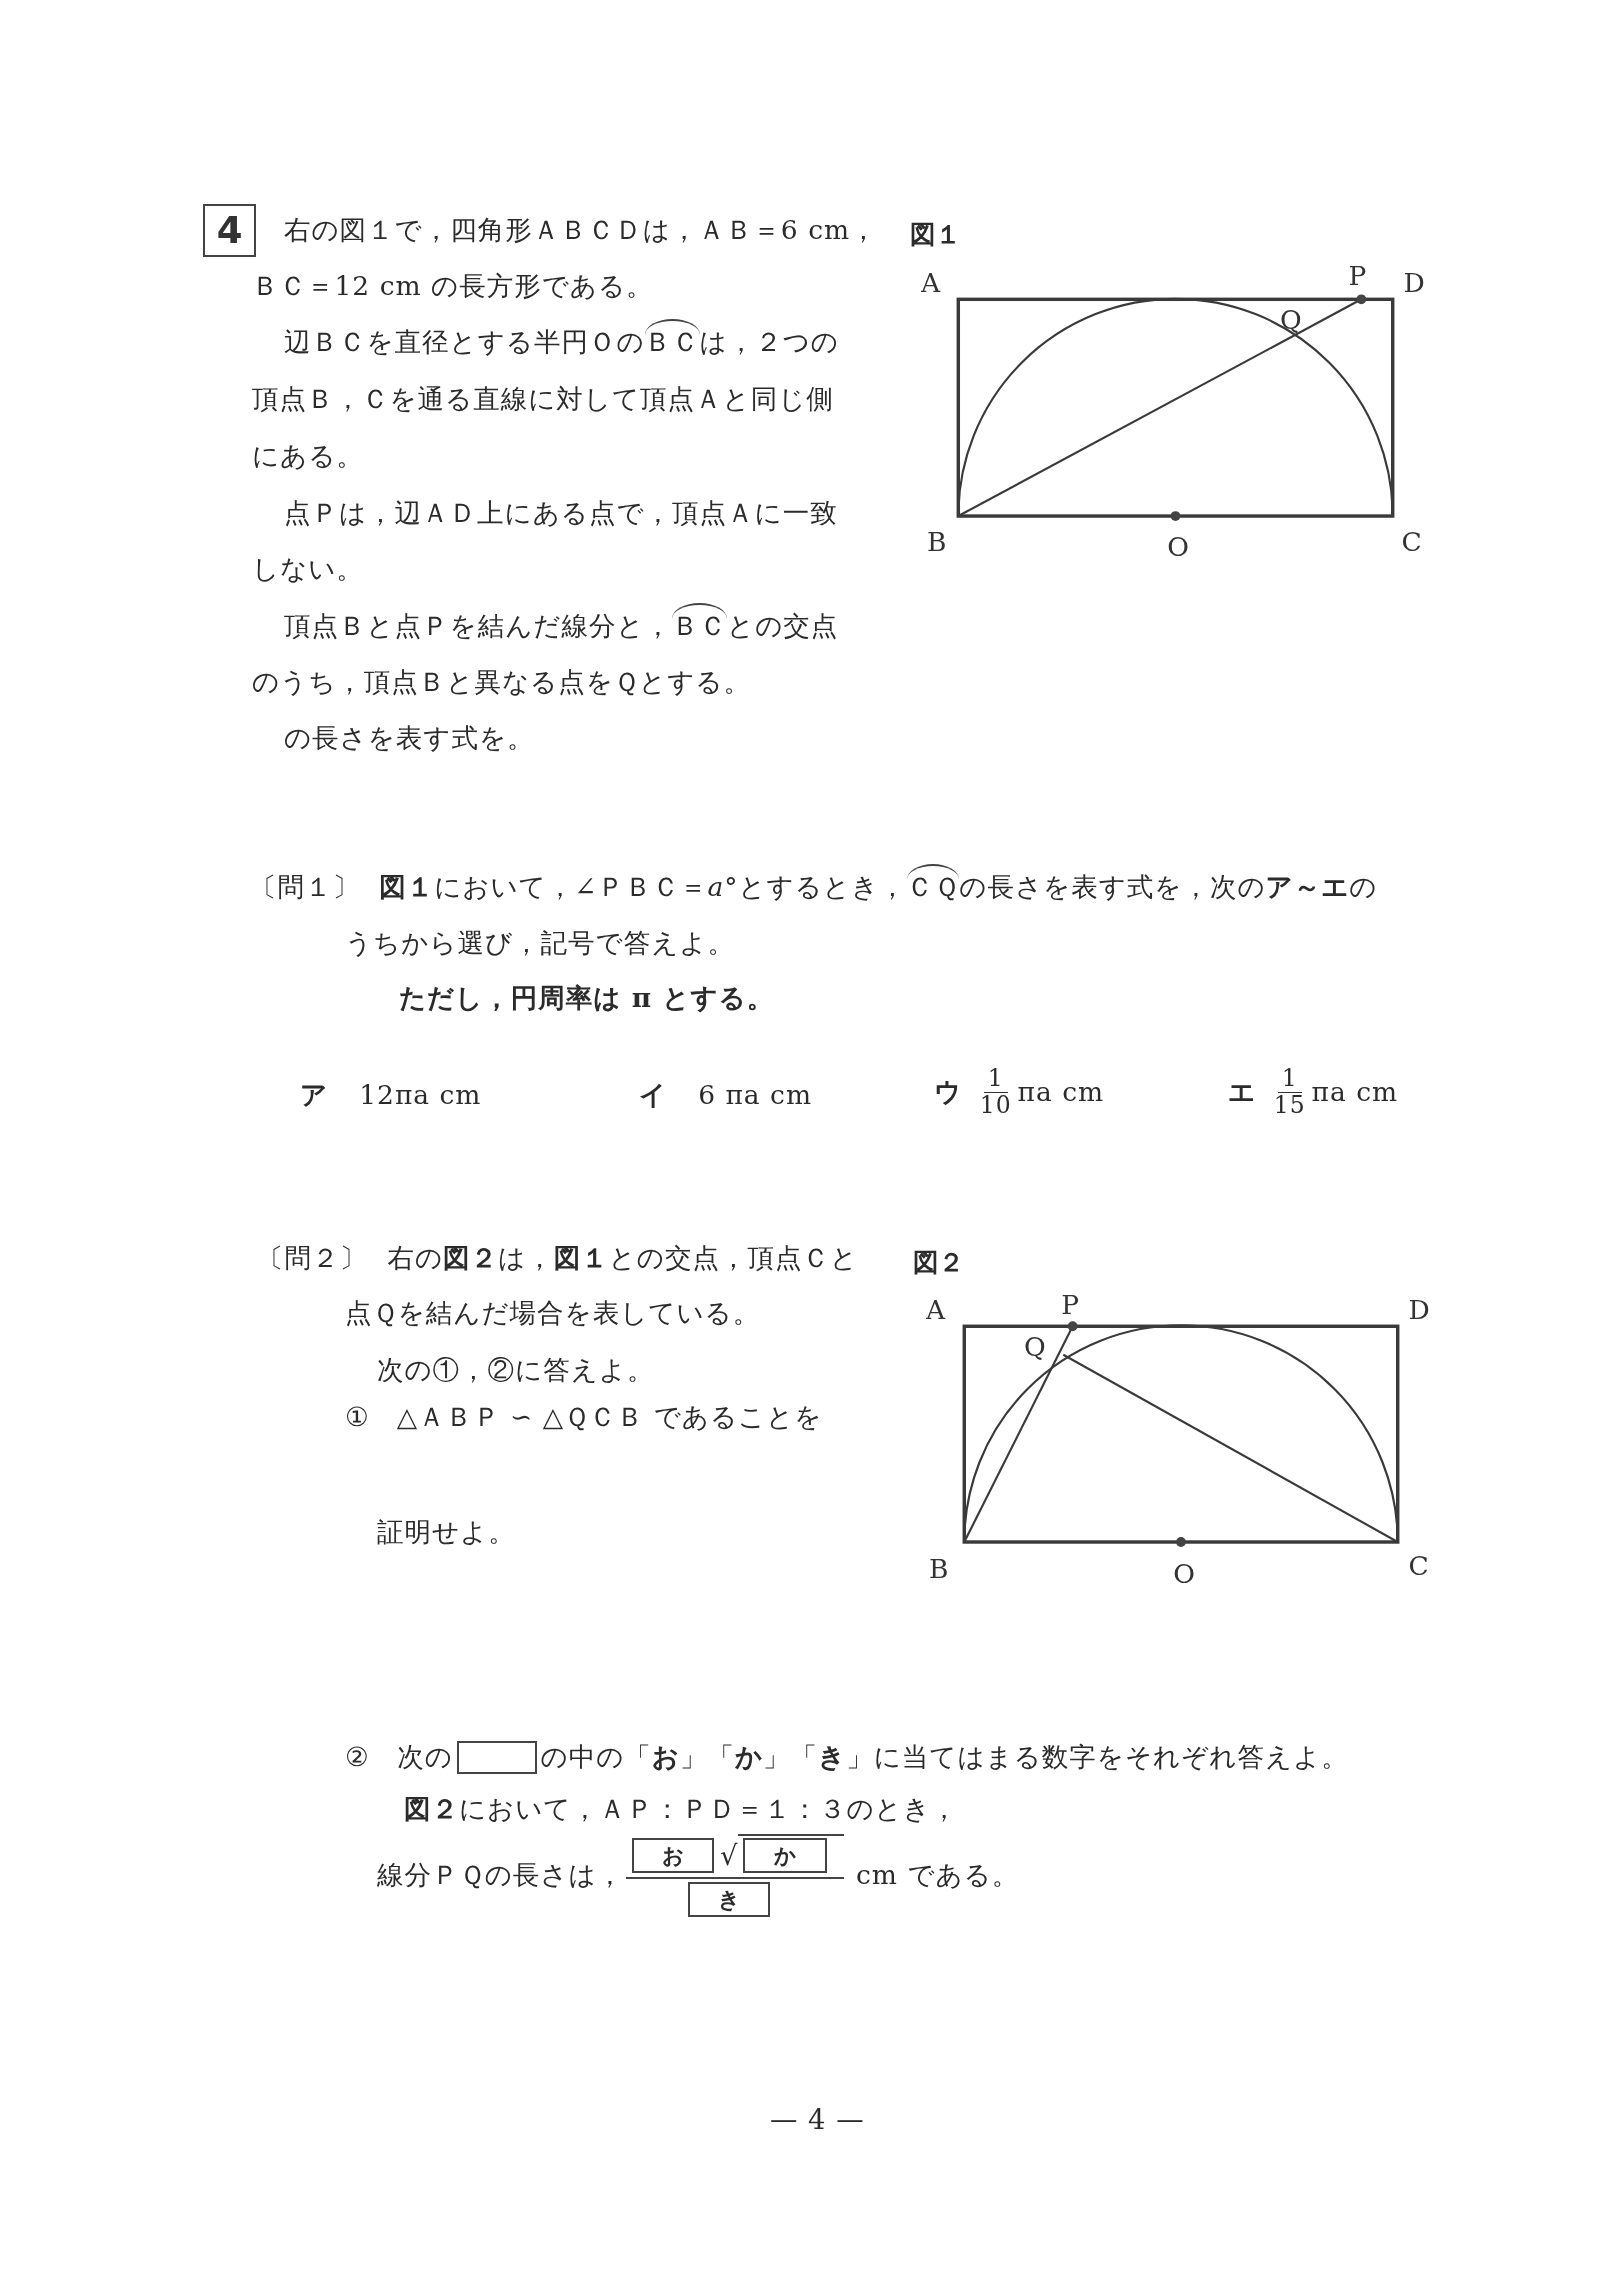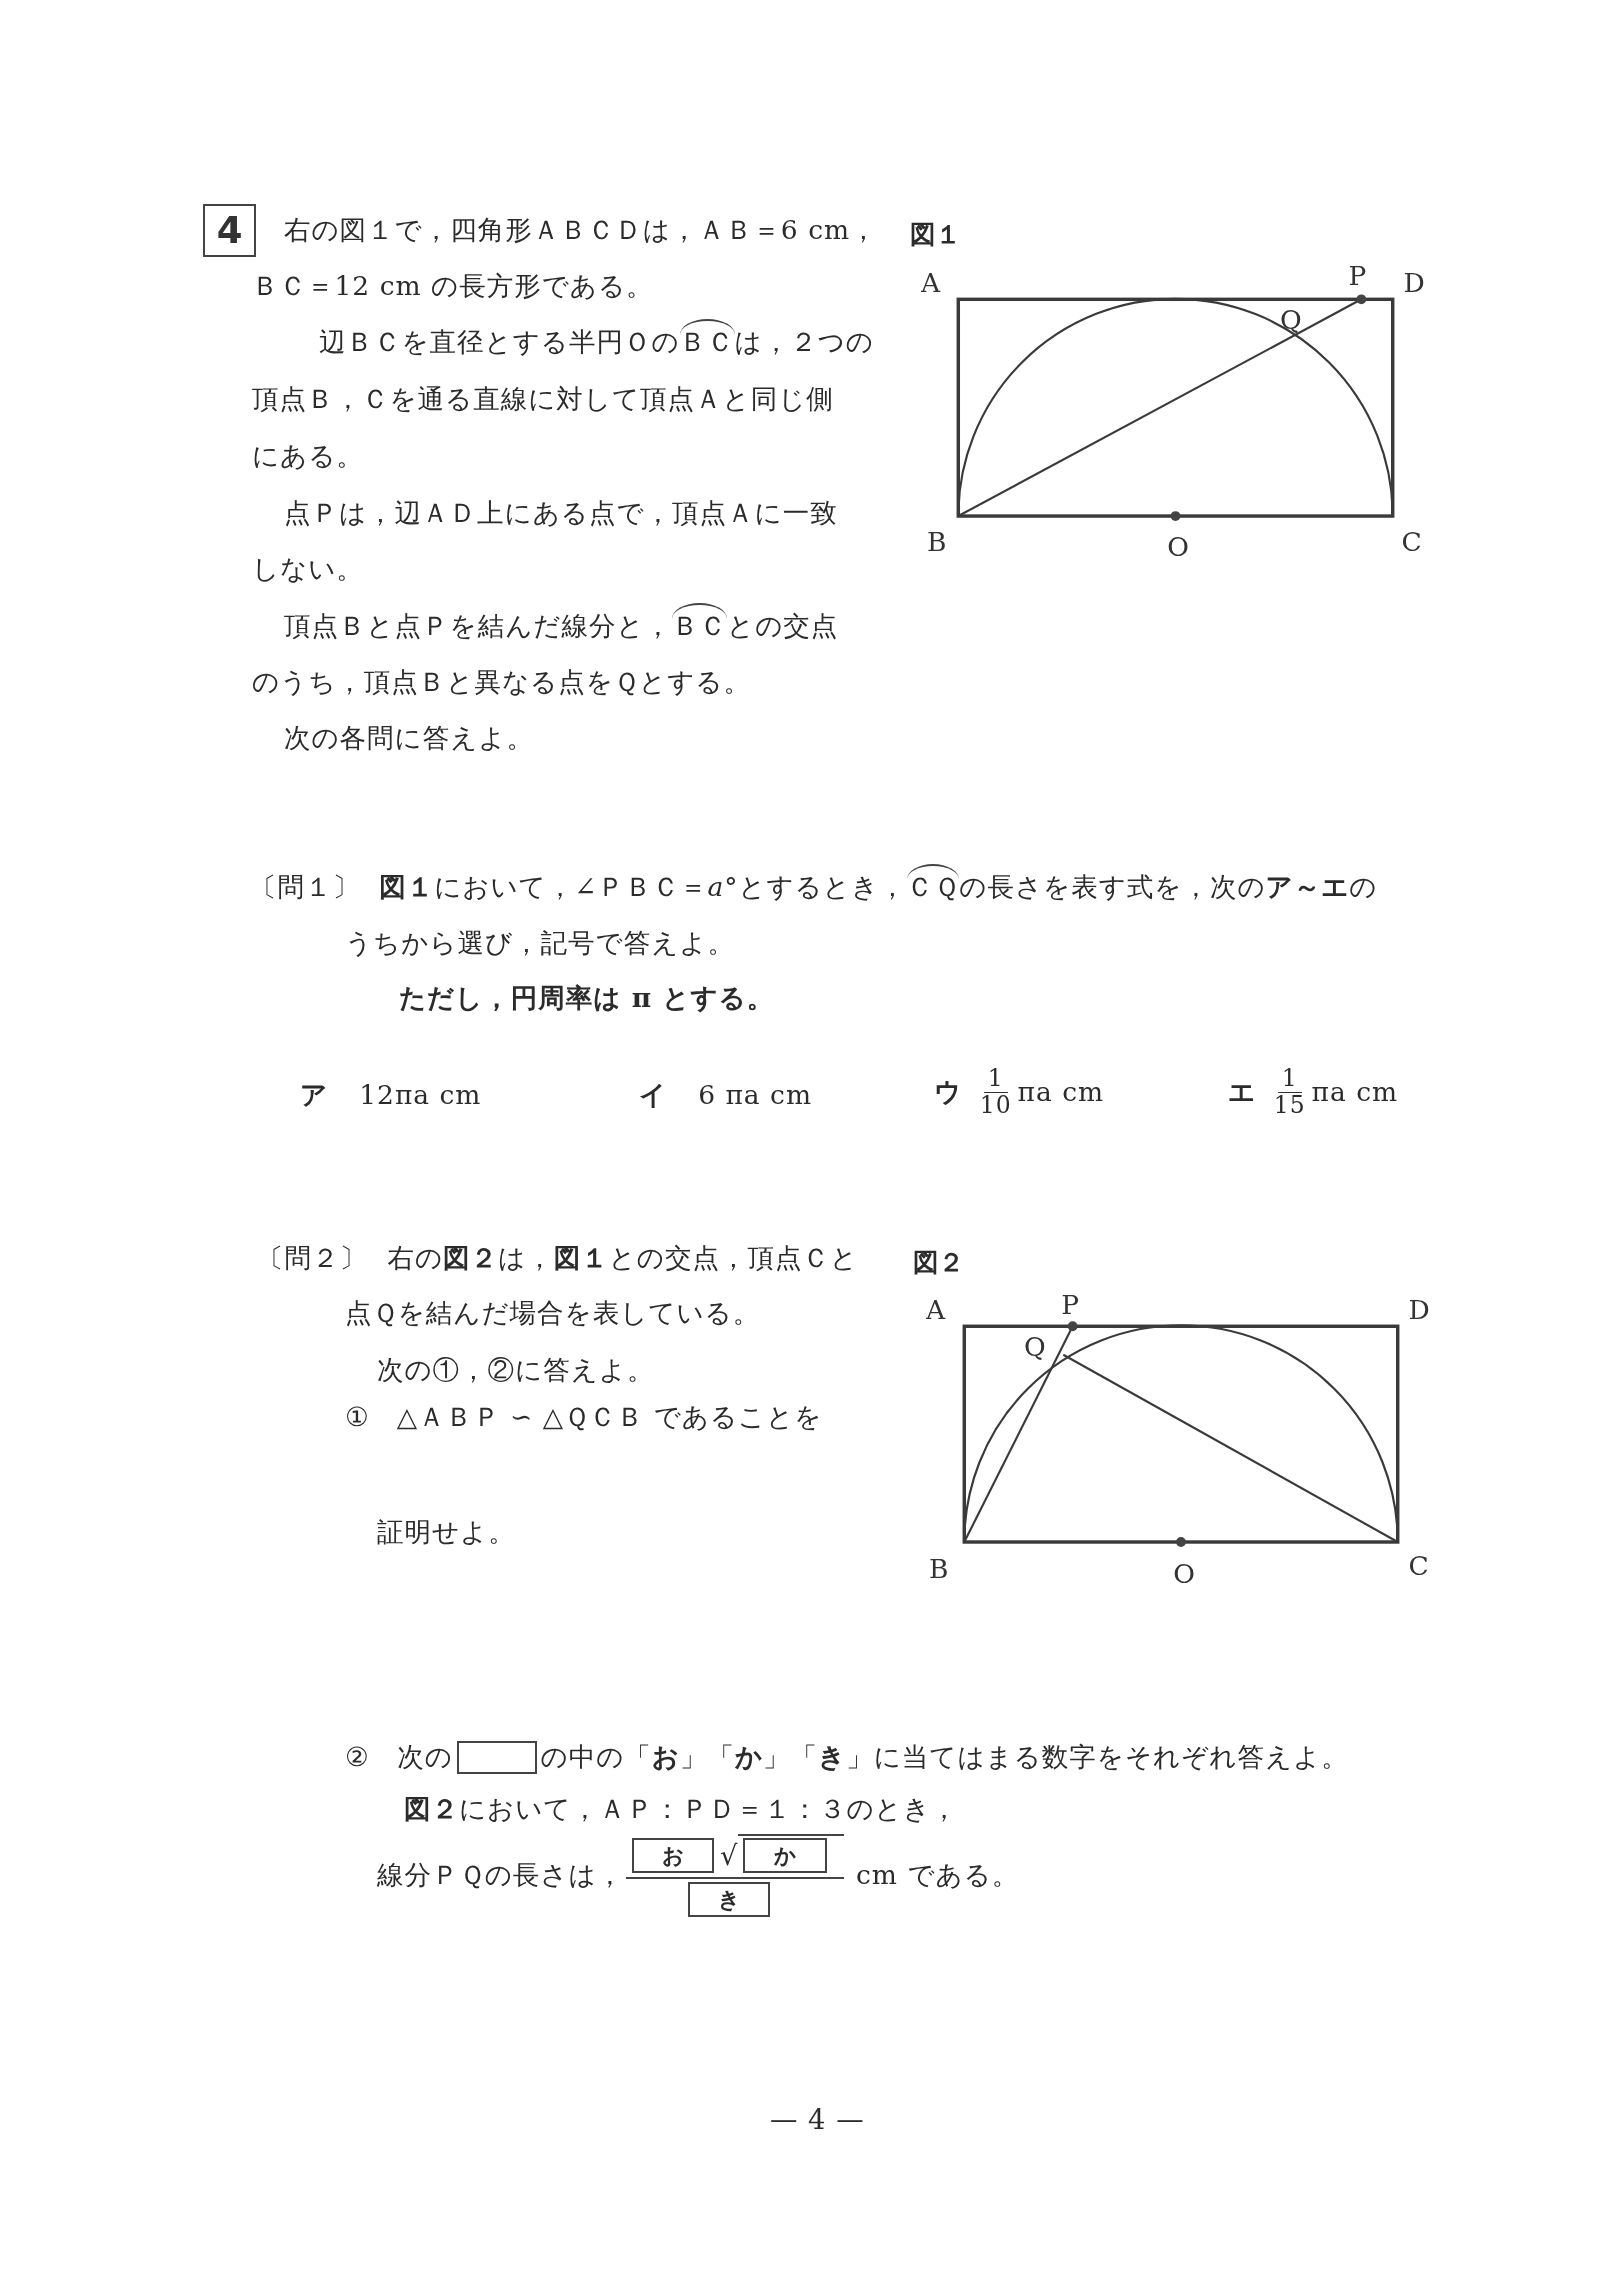--- a/index.html
+++ b/index.html
@@ -23,32 +23,32 @@
             font-family:"DejaVu Sans","Liberation Sans",sans-serif; font-weight:bold; font-size:21.6px; }
   svg text { font-family:"DejaVu Serif","Liberation Serif",serif; font-size:27px; fill:#333; }
 </style>
 </head>
 <body>
 
 <div class="qnum-box">4</div>
 
 <div class="abs txt" style="left:284px;top:217px;">右の図１で，四角形ＡＢＣＤは，ＡＢ＝6 cm，</div>
 <div class="abs txt" style="left:252px;top:273px;">ＢＣ＝12 cm の長方形である。</div>
-<div class="abs txt" style="left:284px;top:329px;margin-left:35px;">
+<div class="abs txt" style="left:284px;top:329px;">
   <span>辺ＢＣを直径とする半円Ｏの</span><span class="arc-over">ＢＣ</span><span>は，２つの</span>
 </div>
 <div class="abs txt" style="left:252px;top:386px;">頂点Ｂ，Ｃを通る直線に対して頂点Ａと同じ側</div>
 <div class="abs txt" style="left:252px;top:443px;">にある。</div>
 <div class="abs txt" style="left:284px;top:500px;">点Ｐは，辺ＡＤ上にある点で，頂点Ａに一致</div>
 <div class="abs txt" style="left:252px;top:556px;">しない。</div>
 <div class="abs txt" style="left:284px;top:613px;">
   <span>頂点Ｂと点Ｐを結んだ線分と，</span><span class="arc-over">ＢＣ</span><span>との交点</span>
 </div>
 <div class="abs txt" style="left:252px;top:669px;">のうち，頂点Ｂと異なる点をＱとする。</div>
-<div class="abs txt" style="left:284px;top:725px;">次の各問に答えよ。</div>
+<div class="abs txt" style="left:284px;top:725px;">の長さを表す式を。</div>
 
 <div class="abs figlabel gothic" style="left:910px;top:217px;font-size:25.5px;">図１</div>
 <svg class="abs" style="left:921px;top:265px;" width="510" height="304" viewBox="0 0 520 310">
   <g stroke="#3a3a3a" fill="none">
     <rect x="38" y="35" width="443" height="221" stroke-width="3.5"></rect>
     <path d="M 38 256 A 221.5 221.5 0 0 1 481 256" stroke-width="2.2"></path>
     <line x1="38" y1="256" x2="449" y2="35" stroke-width="2.2"></line>
   </g>
   <circle cx="449" cy="35" r="5" fill="#444"></circle>
   <circle cx="259.5" cy="256" r="5" fill="#444"></circle>

